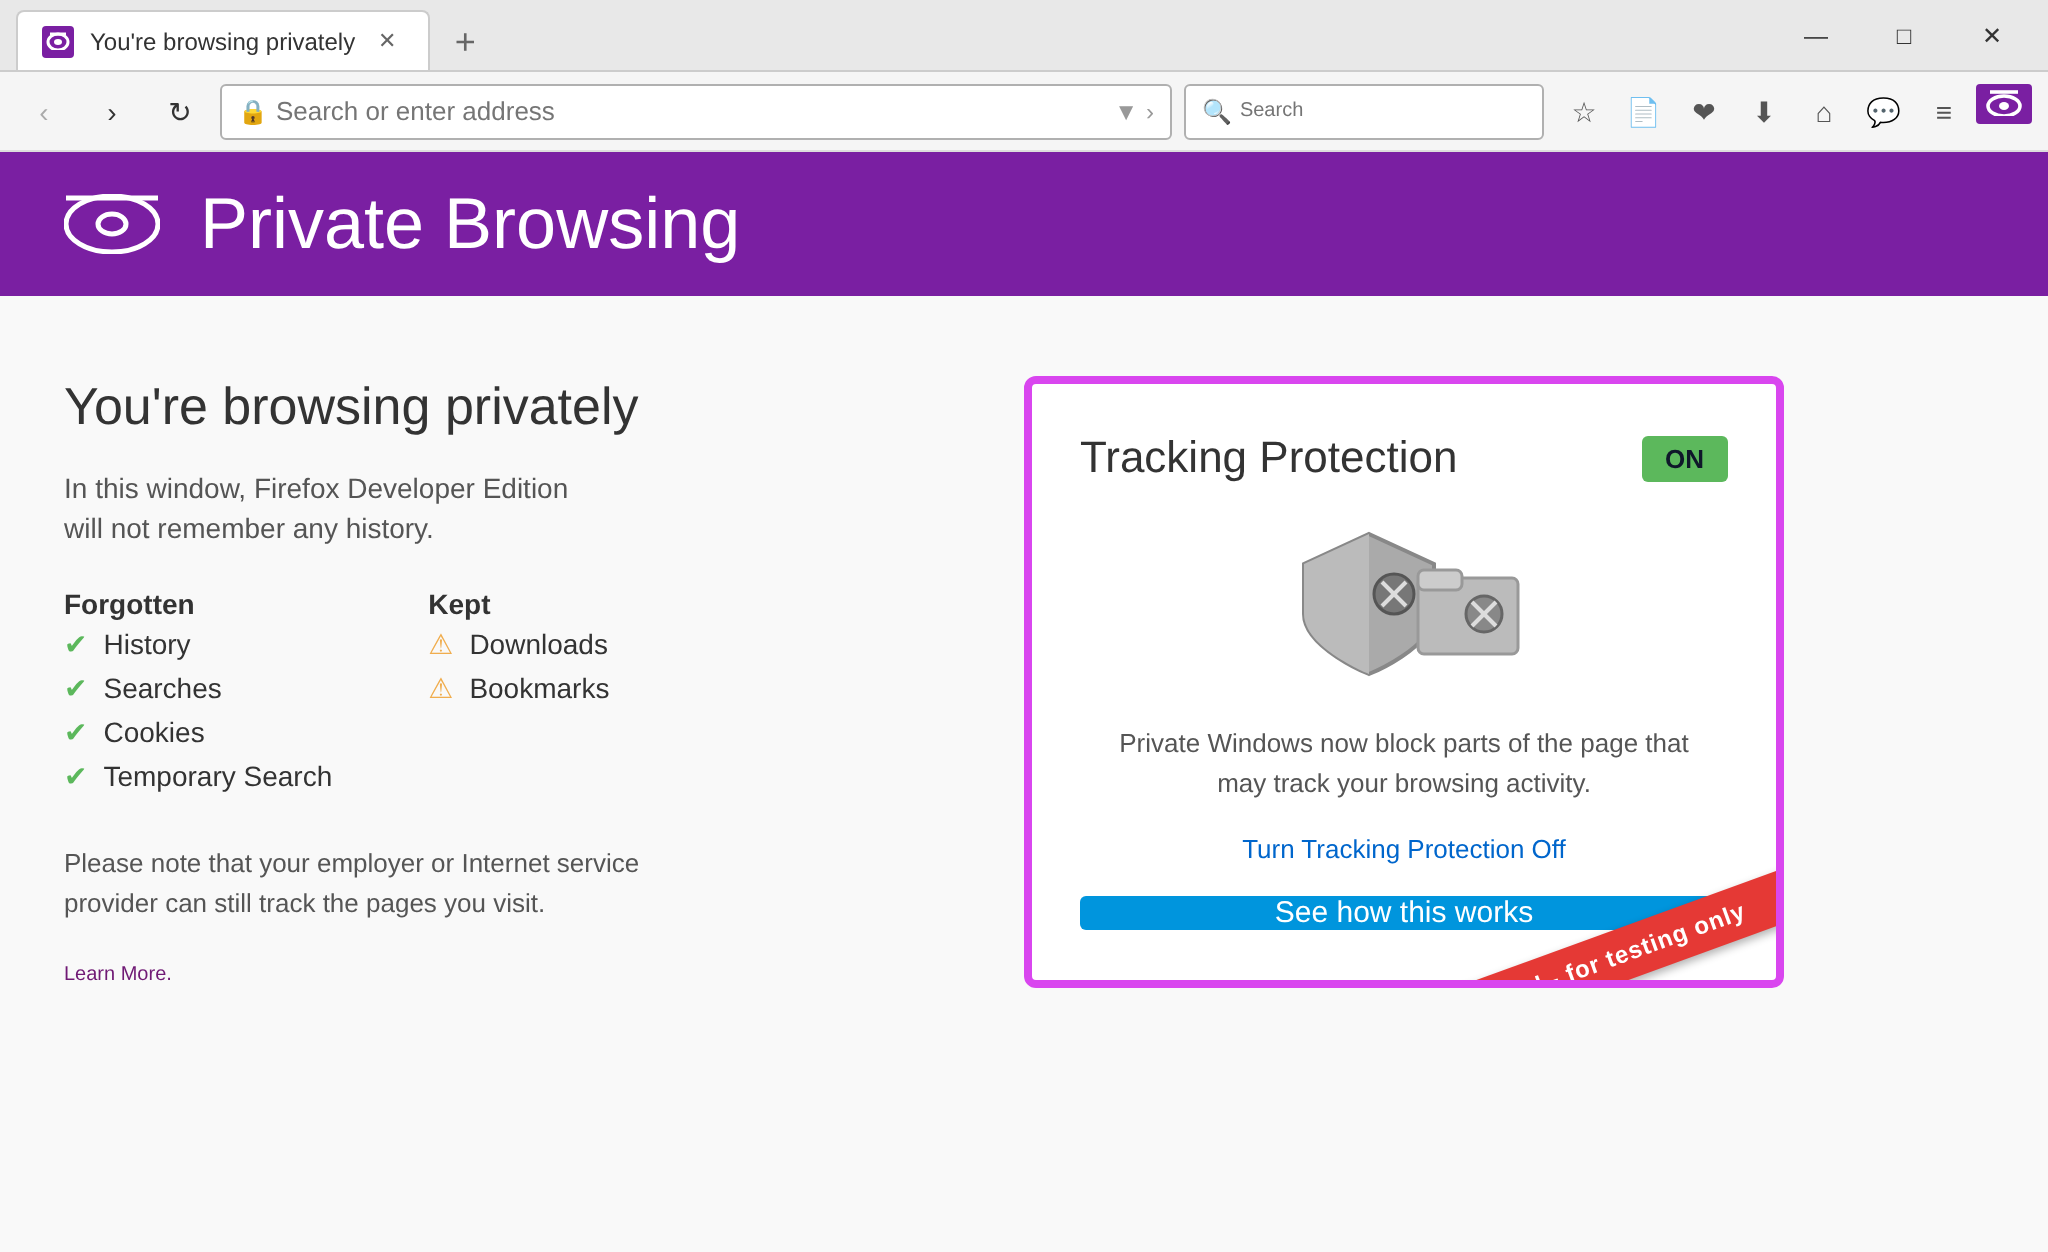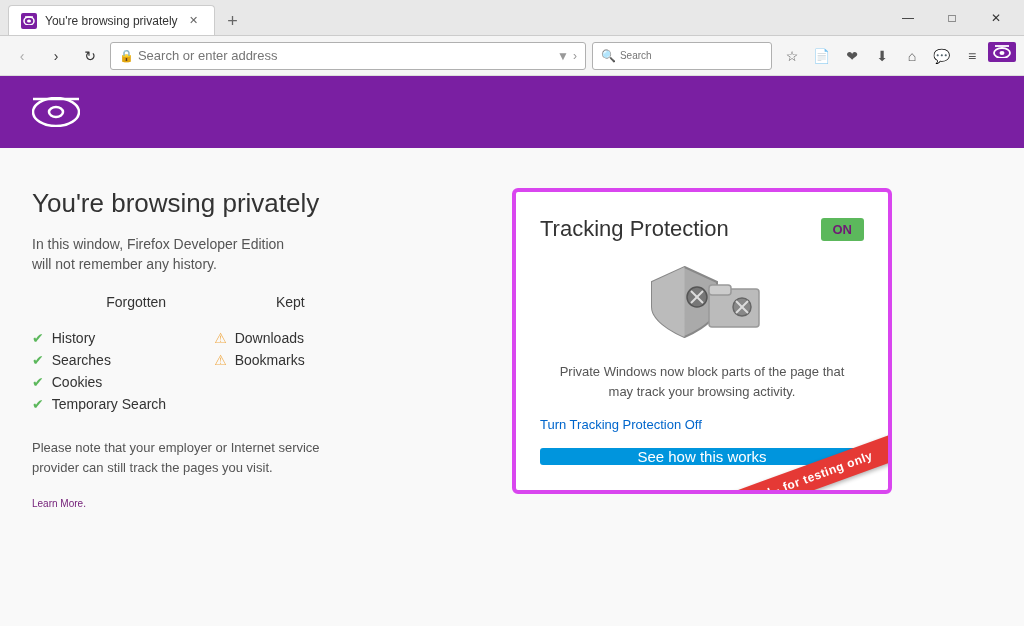--- a/index.html
+++ b/index.html
@@ -183,24 +183,23 @@
       margin-bottom: 20px;
       line-height: 1.4;
     }
     .lists-row {
       display: flex;
       gap: 48px;
       margin-bottom: 20px;
     }
     .list-col h3 {
       font-size: 14px;
-      font-weight: normal;
+      font-weight: bold;
       color: #333;
-      margin-bottom: 20px;
-      text-align: right;
+      margin-bottom: 4px;
     }
     .list-col ul {
       list-style: none;
     }
     .list-col ul li {
       font-size: 14px;
       color: #333;
       margin-bottom: 6px;
       display: flex;
       align-items: center;
@@ -242,21 +241,21 @@
       margin-bottom: 20px;
     }
     .tracking-title {
       font-size: 22px;
       font-weight: 400;
       color: #333;
       flex: 1;
     }
     .on-badge {
       background: #5cb85c;
-      color: #701a75;
+      color: #0f172a;
       font-size: 13px;
       font-weight: bold;
       padding: 4px 12px;
       border-radius: 3px;
     }
     .shield-area {
       display: flex;
       justify-content: center;
       margin-bottom: 20px;
     }
@@ -269,21 +268,21 @@
     .folder-svg { position: absolute; right: 0; top: 10px; }
     .tracking-desc {
       font-size: 13px;
       color: #555;
       text-align: center;
       margin-bottom: 16px;
       line-height: 1.5;
     }
     .tracking-link {
       display: block;
-      text-align: left;
+      text-align: center;
       color: #0066cc;
       font-size: 13px;
       cursor: pointer;
       margin-bottom: 16px;
     }
     .see-how-btn {
       width: 100%;
       background: #0095dd;
       color: white;
       border: none;
@@ -369,20 +368,21 @@
 </div>
 
 <div class="purple-header">
   <div class="mask-icon">
     <svg width="48" height="30" viewBox="0 0 48 30" class="mask-svg">
       <ellipse cx="24" cy="15" rx="23" ry="14" fill="none" stroke="white" stroke-width="2.5"></ellipse>
       <ellipse cx="24" cy="15" rx="7" ry="5" fill="none" stroke="white" stroke-width="2.5"></ellipse>
       <line x1="1" y1="2" x2="47" y2="2" stroke="white" stroke-width="2.5"></line>
     </svg>
   </div>
+  <h1 class="header-title">Private Browsing</h1>
 </div>
 
 <div class="main-content">
 
   <div class="left-panel">
     <h2 class="main-title">You're browsing privately</h2>
     <p class="subtitle">In this window, Firefox Developer Edition<br>will not remember any history.</p>
     <div class="lists-row">
       <div class="list-col">
         <h3>Forgotten</h3>

